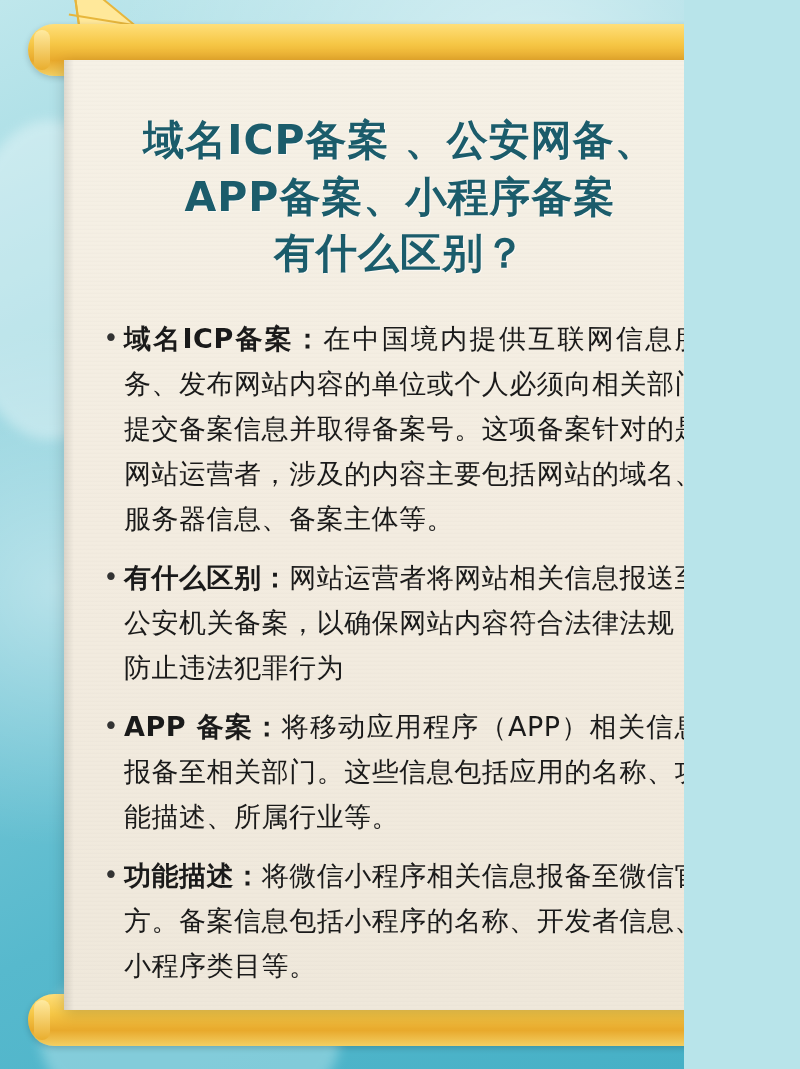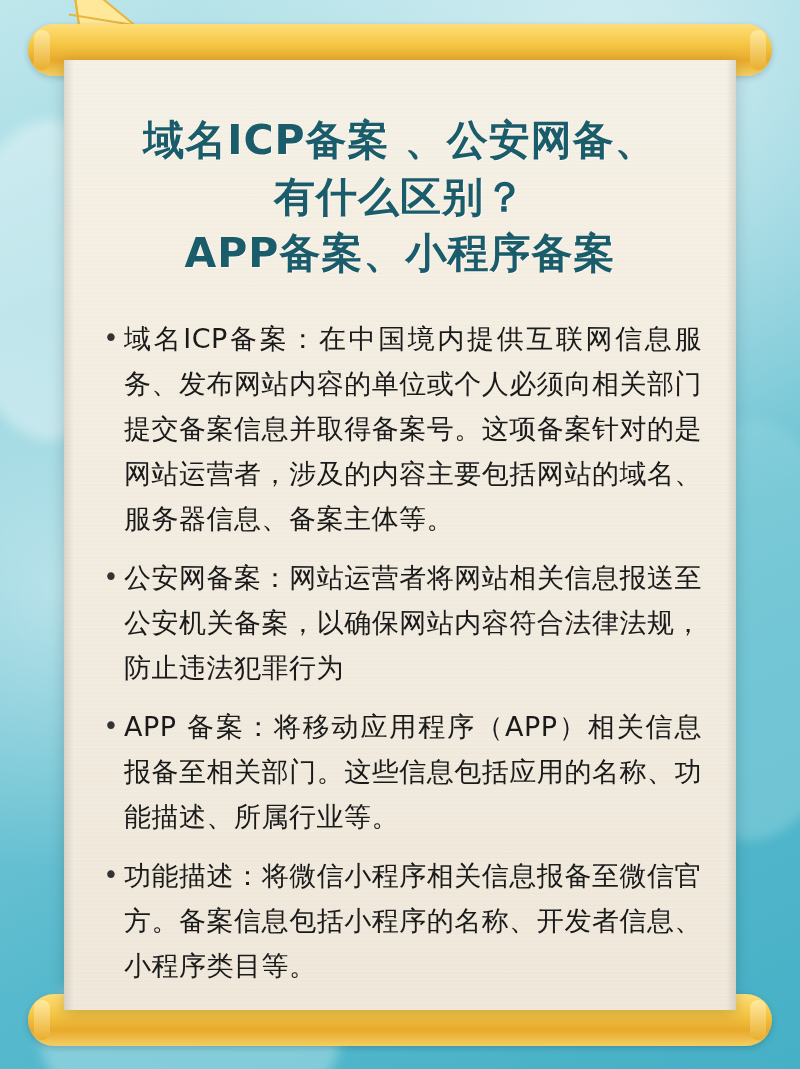--- a/index.html
+++ b/index.html
@@ -10,21 +10,21 @@
     width: 800px;
     height: 1069px;
     overflow: hidden;
     font-family: "DejaVu Sans", "Liberation Sans", sans-serif;
     background: #b8e4ea;
   }
 
   
   .poster {
     position: relative;
-    width: 800px;
+    width: 684px;
     height: 1069px;
     background:
       radial-gradient(circle at 78% 8%, rgba(255,255,255,0.55) 0%, rgba(255,255,255,0) 38%),
       radial-gradient(circle at 8% 55%, rgba(255,255,255,0.45) 0%, rgba(255,255,255,0) 30%),
       linear-gradient(155deg, #bfe7ec 0%, #9fd9e2 22%, #76c7d6 48%, #57b9cd 70%, #46b0c6 100%);
     overflow: hidden;
   }
   .brush {
     position: absolute;
     border-radius: 50%;
@@ -130,21 +130,21 @@
     color: #333;
   }
   .item-text {
     flex: 1 1 auto;
     font-size: 27px;
     line-height: 45px;
     letter-spacing: .5px;
     text-align: justify;
   }
   .item-text b {
-    font-weight: normal;
+    font-weight: bold;
   }
 </style>
 </head>
 <body>
 
 <div class="poster">
 
   <div class="brush b1"></div>
   <div class="brush b2"></div>
   <div class="brush b3"></div>
@@ -157,37 +157,37 @@
   </svg>
 
   <div class="scroll-wrap">
     <div class="roller top"></div>
     <div class="roller bottom"></div>
 
     <div class="paper">
 
       <div class="title">
         <span class="line l1">域名ICP备案 、公安网备、</span>
+        <span class="line l2">APP备案、小程序备案</span>
         <span class="line l3">有什么区别？</span>
-        <span class="line l2">APP备案、小程序备案</span>
       </div>
 
       <div class="list">
 
         <div class="item">
           <div class="bullet">•</div>
           <div class="item-text">
             <b>域名ICP备案：</b><span>在中国境内提供互联网信息服务、发布网站内容的单位或个人必须向相关部门提交备案信息并取得备案号。这项备案针对的是网站运营者，涉及的内容主要包括网站的域名、服务器信息、备案主体等。</span>
           </div>
         </div>
 
         <div class="item">
           <div class="bullet">•</div>
           <div class="item-text">
-            <b>公安网备案：</b><span>网站运营者将网站相关信息报送至公安机关备案，以确保网站内容符合法律法规，防止违法犯罪行为</span>
+            <b>有什么区别：</b><span>网站运营者将网站相关信息报送至公安机关备案，以确保网站内容符合法律法规，防止违法犯罪行为</span>
           </div>
         </div>
 
         <div class="item">
           <div class="bullet">•</div>
           <div class="item-text">
             <b>APP 备案：</b><span>将移动应用程序（APP）相关信息报备至相关部门。这些信息包括应用的名称、功能描述、所属行业等。</span>
           </div>
         </div>
 

